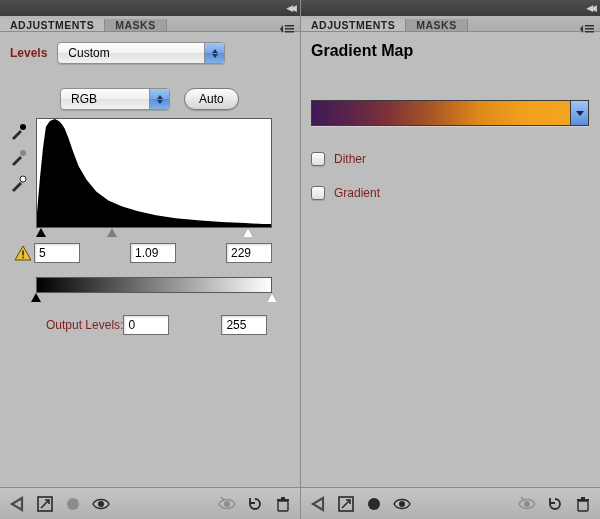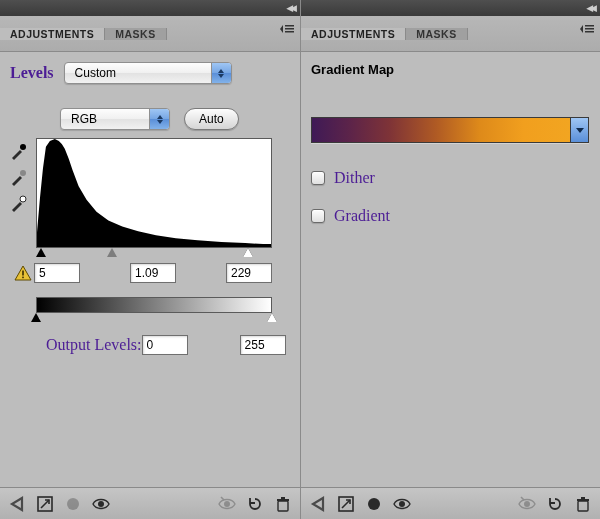--- a/index.html
+++ b/index.html
@@ -31,25 +31,25 @@
     padding-right: 6px;
   }
   .collapse-arrows {
     color: #cfcfcf;
     font-size: 9px;
     letter-spacing: -3px;
   }
 
   
   .tab-strip {
-    height: 36px;
+    height: 16px;
     background: linear-gradient(to bottom, #b7b7b7, #acacac);
     border-bottom: 1px solid #8a8a8a;
     display: flex;
-    align-items: center;
+    align-items: flex-end;
     position: relative;
   }
   .tab {
     padding: 0 10px;
     display: flex;
     align-items: center;
     font-weight: bold;
     font-size: 10.5px;
     color: #222;
     border-right: 1px solid #8a8a8a;
@@ -82,21 +82,21 @@
     overflow: hidden;
   }
 
   
   .row1 {
     display: flex;
     align-items: center;
     gap: 10px;
     margin-bottom: 24px;
   }
-  .label { font-size: 16px; color:#4c1d95;font-family:Liberation Serif, serif; }
+  .label { font-size: 12px; color:#7f1d1d; }
   .bold { font-weight: bold; }
 
   .aqua-select {
     height: 22px;
     border-radius: 4px;
     background: linear-gradient(to bottom, #fdfdfd 0%, #f0f0f0 50%, #e2e2e2 51%, #f1f1f1 100%);
     border: 1px solid #8f8f8f;
     box-shadow: 0 1px 1px rgba(0,0,0,0.15);
     display: inline-flex;
     align-items: center;
@@ -194,21 +194,21 @@
   }
   .slider-track.double { width:236px; height:12px; margin-left:26px; position:relative; }
 
   .out-row {
     margin-top:10px;
     margin-left:36px;
     display:flex; align-items:center; gap:0;
   }
 
   
-  .gm-title { font-size:13px; font-weight:bold; margin-bottom: 40px; }
+  .gm-title { font-size:16px; font-weight:bold; margin-bottom: 40px; }
   .gm-grad-wrap {
     width: 278px; height: 26px;
     display:flex; border:1px solid #3a3a3a;
     box-shadow: 0 1px 0 #d3d3d3;
   }
   .gm-grad {
     flex:1;
     background: linear-gradient(to right, #3f1a56 0%, #5d2449 15%, #7e3337 30%, #af5a24 48%, #de8a1a 65%, #f19f1e 82%, #f2a521 100%);
   }
   .gm-dd {

